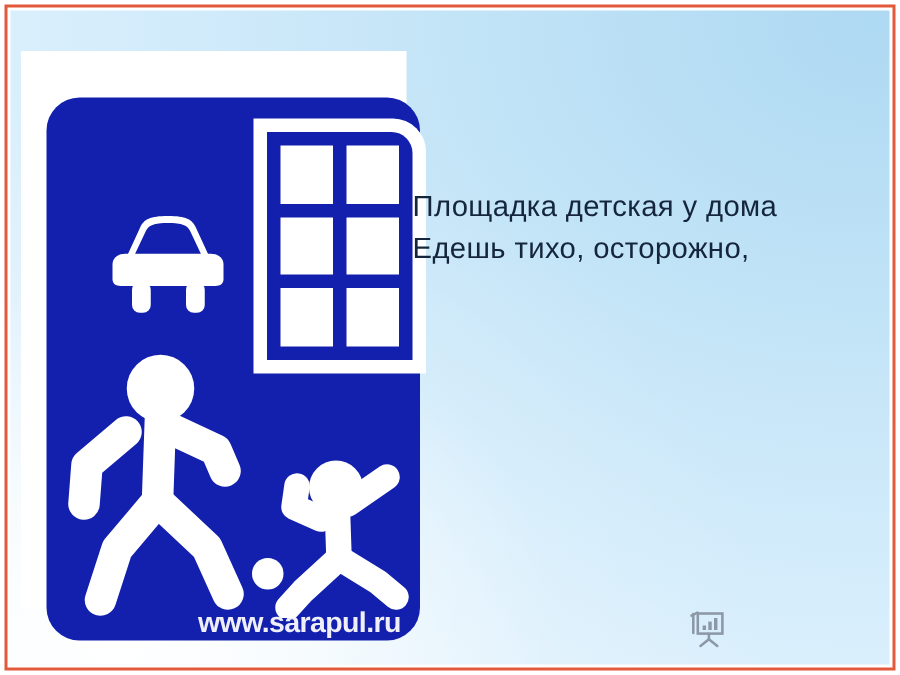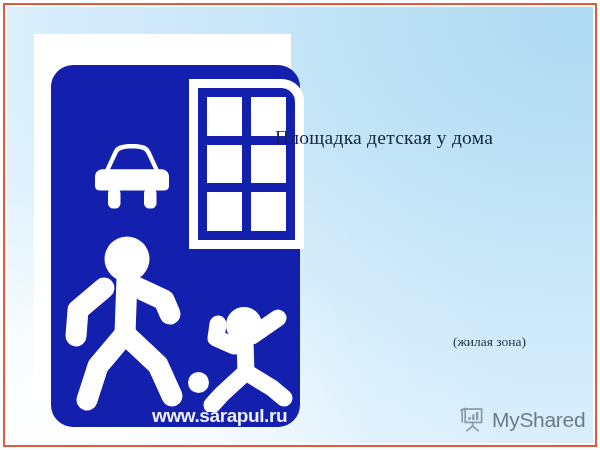--- a/index.html
+++ b/index.html
@@ -40,21 +40,21 @@
     box-sizing: border-box;
     overflow: hidden;
     background:
       radial-gradient(120% 130% at 12% 96%, #ffffff 0%, rgba(255,255,255,0.75) 16%, rgba(255,255,255,0.12) 42%, rgba(255,255,255,0) 62%),
       radial-gradient(150% 150% at 98% 2%, #aed9f2 0%, #bfe2f6 26%, #d3ecfb 55%, #e4f3fd 80%, #f0f9ff 100%);
   }
 
   
   #sign-plate {
     position: absolute;
-    left: 27px;
+    left: 7px;
     top: 27px;
     width: 257px;
     height: 372px;
     background: #ffffff;
     text-decoration: underline;
   }
   #sign-face {
     position: absolute;
     left: 17px;
     top: 31px;
@@ -146,21 +146,21 @@
 
   
   #poem-block {
     position: absolute;
     left: 268px;
     top: 117px;
     width: 312px;
   }
   .poem-line {
     color: #14253c;
-    font-family: Liberation Serif, serif;
+    font-family: Liberation Sans, sans-serif;
     font-size: 19.5px;
     line-height: 28.2px;
     letter-spacing: 0.25px;
     white-space: nowrap;
   }
   #poem-caption {
     position: absolute;
     left: 446px;
     top: 327px;
     color: #1d3149;
@@ -242,38 +242,37 @@
           <circle cx="42" cy="23" r="18" fill="#ffffff"></circle>
         </svg>
 
         <div id="ball-icon"></div>
 
         <div id="sign-watermark">www.sarapul.ru</div>
       </div>
 
       <div id="poem-block">
         <div class="poem-line">Площадка детская у дома</div>
+        <div class="poem-line">Едешь тихо, осторожно,</div>
       </div>
 
-      <div id="poem-caption">(жилая зона)</div>
 
       <div id="myshared-brand">
         <svg id="myshared-icon" viewBox="0 0 27 27">
           <g stroke="#8c98a6" stroke-width="1.7" fill="none" stroke-linecap="round">
             <path d="M3.2 3.3 L3.2 16.0"></path>
             <path d="M2.0 4.4 L6.0 2.4"></path>
             <rect x="6.2" y="3.0" width="16.4" height="13.4"></rect>
             <path d="M13.6 16.6 L13.6 20.2"></path>
             <path d="M13.6 20.2 L8.0 24.6"></path>
             <path d="M13.6 20.2 L19.2 24.6"></path>
           </g>
           <g fill="#8c98a6">
             <rect x="9.4" y="11.0" width="2.3" height="3.0"></rect>
             <rect x="13.2" y="8.4" width="2.3" height="5.6"></rect>
             <rect x="17.0" y="6.0" width="2.3" height="8.0"></rect>
           </g>
         </svg>
-        <span id="myshared-wordmark">MyShared</span>
       </div>
 
     </div>
   </div>
 </div>
 
 </body></html>

